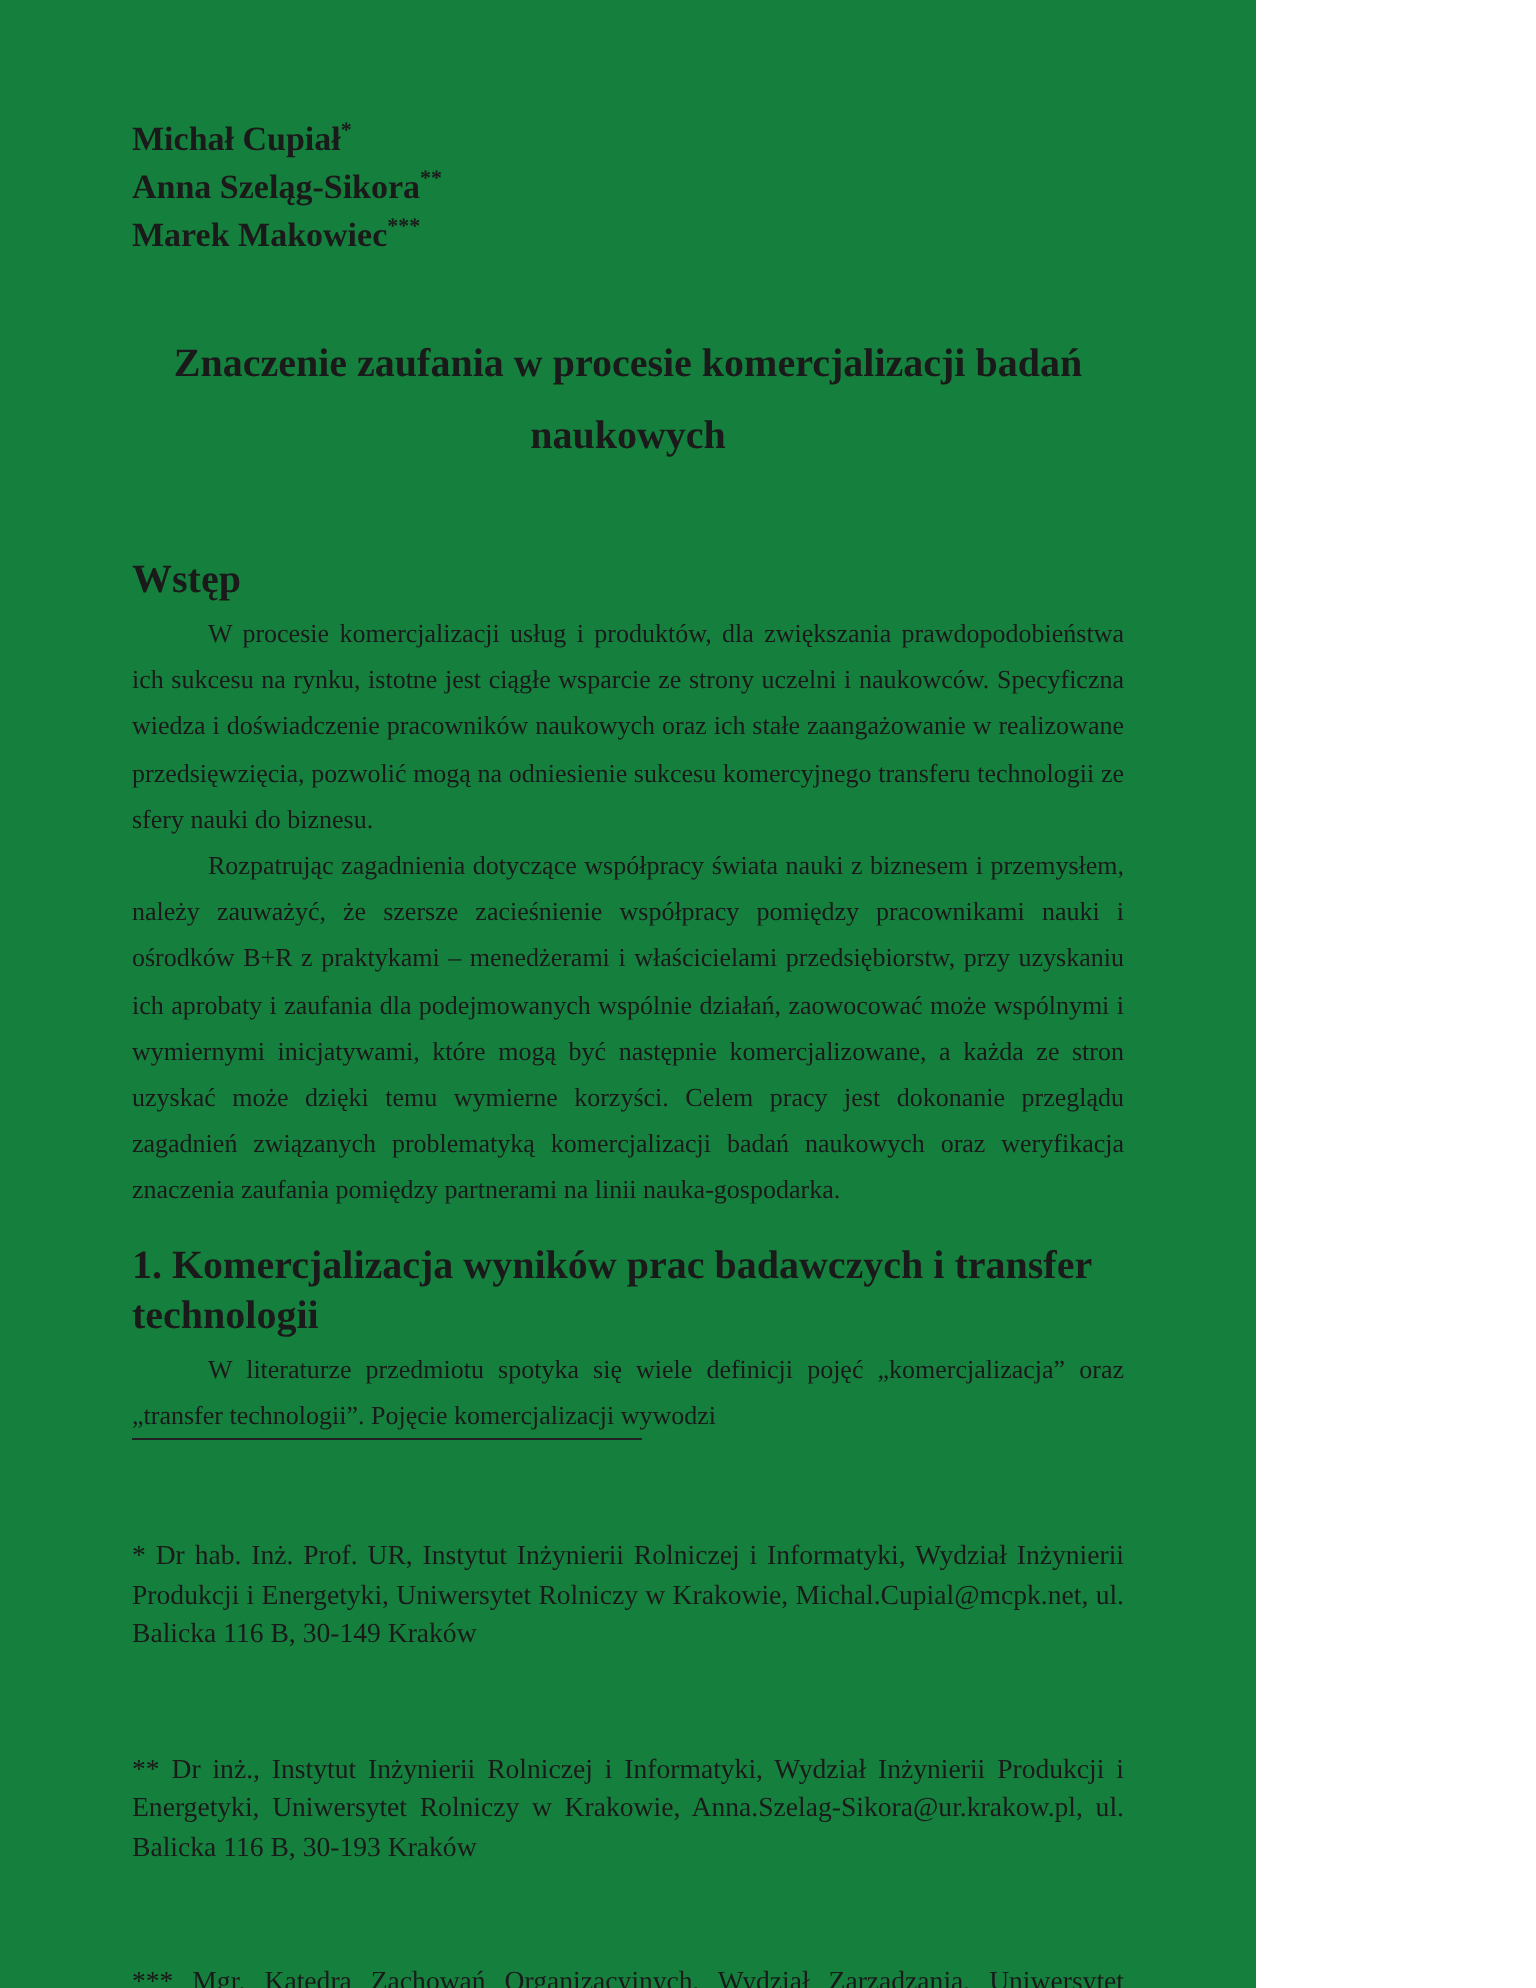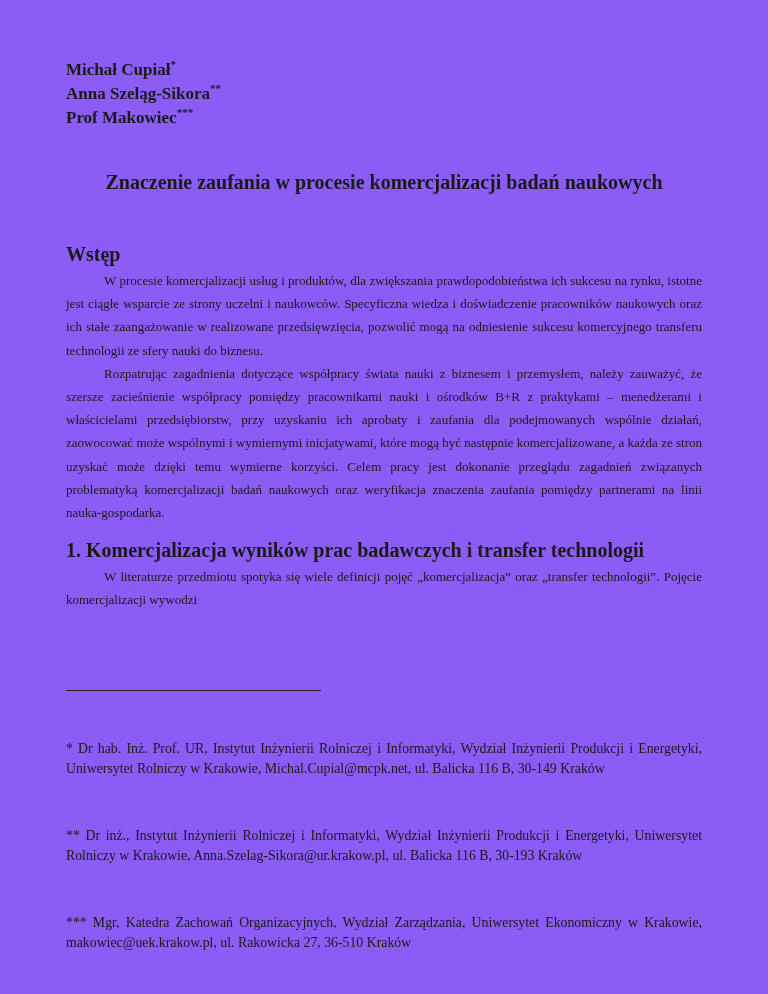--- a/index.html
+++ b/index.html
@@ -2,23 +2,23 @@
 <html lang="pl"><head>
 <meta charset="utf-8">
 <style>
   * { margin: 0; padding: 0; box-sizing: border-box; }
   html, body {
     background: #ffffff;
     font-family: "Liberation Serif", "DejaVu Serif", serif;
     color: #1a1a1a;
   }
   .page {
-    width: 768px;
+    width: 628px;
     height: 994px;
-    background: #8b5cf6;
+    background: #15803d;
     padding: 58px 66px 42px 66px;
     display: flex;
     flex-direction: column;
     overflow: hidden;
   }
   .authors {
     margin-bottom: 34px;
   }
   .author {
     font-weight: bold;
@@ -82,21 +82,21 @@
 <div class="page">
 
   <header class="authors">
     <div class="author">
       <span>Michał Cupiał</span><sup>*</sup>
     </div>
     <div class="author">
       <span>Anna Szeląg-Sikora</span><sup>**</sup>
     </div>
     <div class="author">
-      <span>Prof Makowiec</span><sup>***</sup>
+      <span>Marek Makowiec</span><sup>***</sup>
     </div>
   </header>
 
   <h1 class="title">Znaczenie zaufania w procesie komercjalizacji badań naukowych</h1>
 
   <h2 class="heading first">Wstęp</h2>
 
   <p class="body indent">W procesie komercjalizacji usług i produktów, dla zwiększania prawdopodobieństwa ich sukcesu na rynku, istotne jest ciągłe wsparcie ze strony uczelni i naukowców. Specyficzna wiedza i doświadczenie pracowników naukowych oraz ich stałe zaangażowanie w realizowane przedsięwzięcia, pozwolić mogą na odniesienie sukcesu komercyjnego transferu technologii ze sfery nauki do biznesu.</p>
   <p class="body indent">Rozpatrując zagadnienia dotyczące współpracy świata nauki z biznesem i przemysłem, należy zauważyć, że szersze zacieśnienie współpracy pomiędzy pracownikami nauki i ośrodków B+R z praktykami – menedżerami i właścicielami przedsiębiorstw, przy uzyskaniu ich aprobaty i zaufania dla podejmowanych wspólnie działań, zaowocować może wspólnymi i wymiernymi inicjatywami, które mogą być następnie komercjalizowane, a każda ze stron uzyskać może dzięki temu wymierne korzyści. Celem pracy jest dokonanie przeglądu zagadnień związanych problematyką komercjalizacji badań naukowych oraz weryfikacja znaczenia zaufania pomiędzy partnerami na linii nauka-gospodarka.</p>
 

